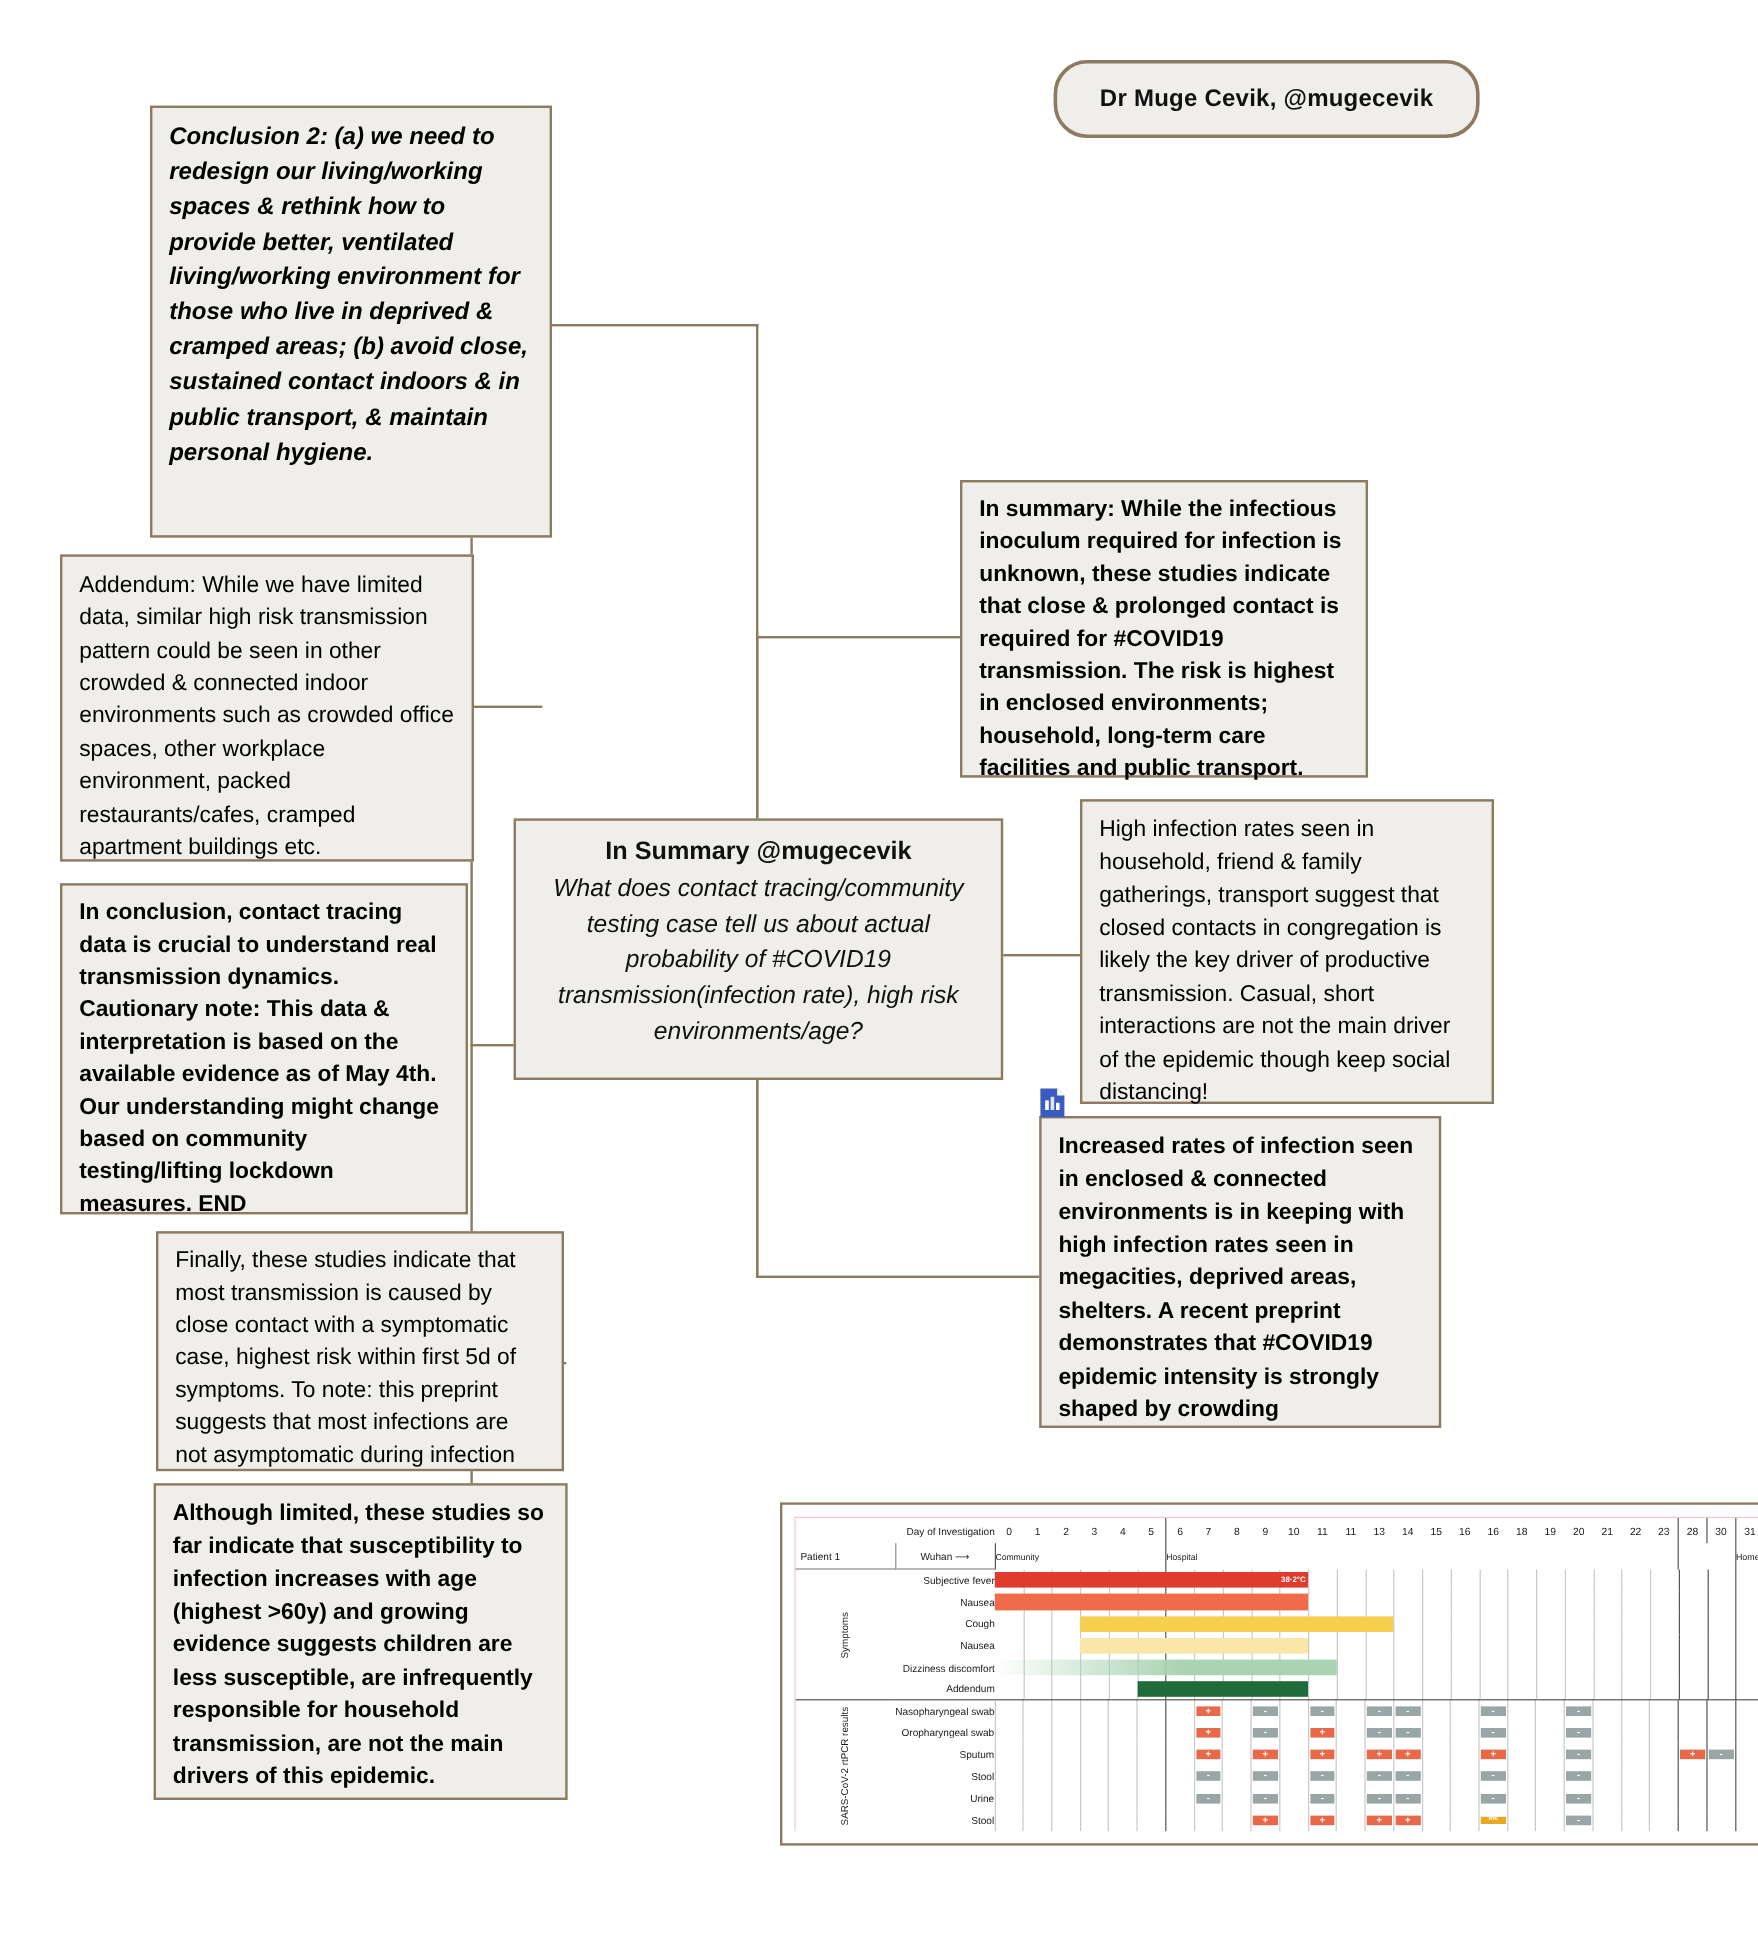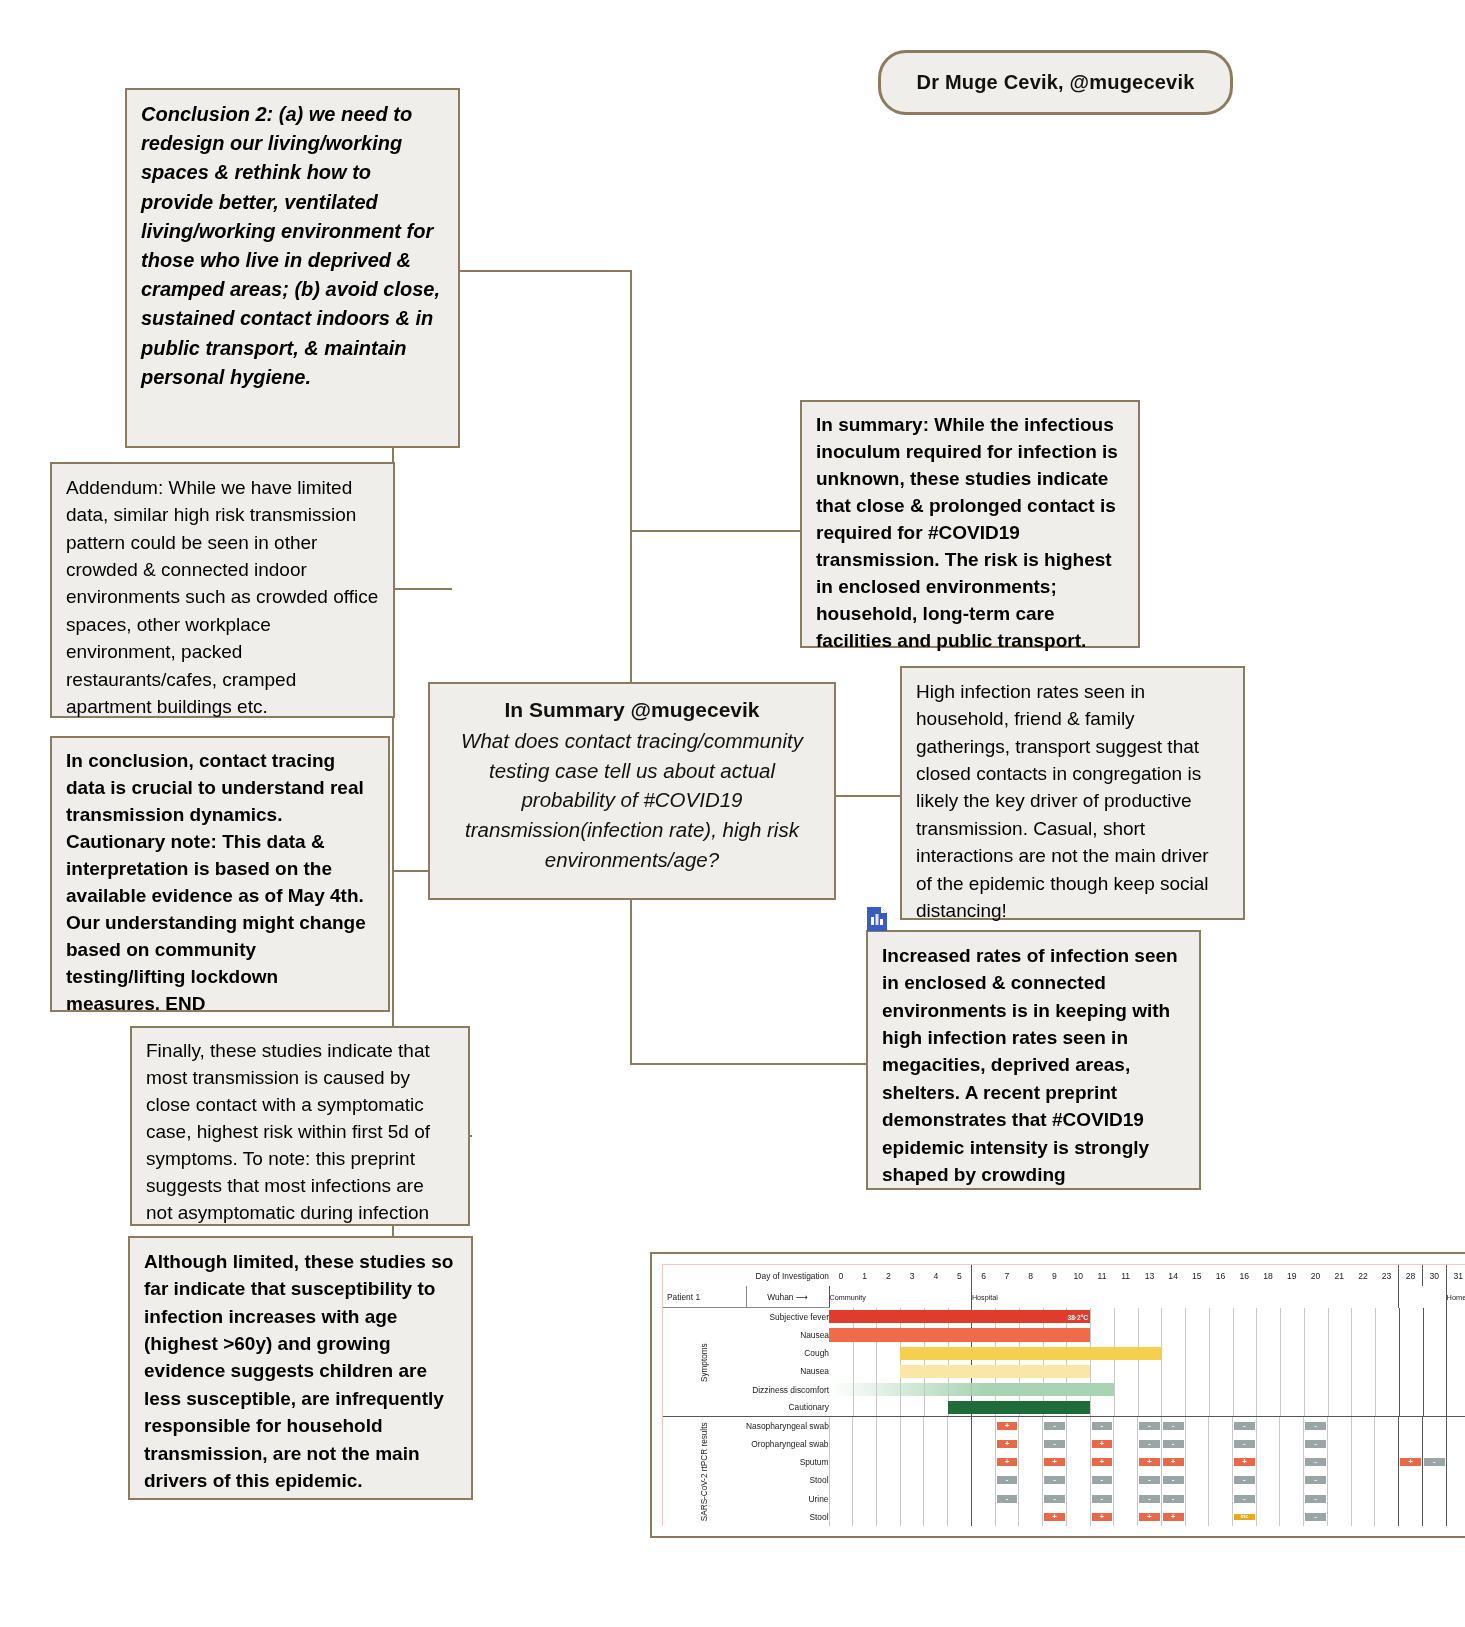--- a/index.html
+++ b/index.html
@@ -456,21 +456,21 @@
                   <div style="position:absolute;left:81.48148148148148%;top:0;bottom:0;width:1px;background:#c9c9c9;z-index:1;"></div>
                   <div style="position:absolute;left:85.18518518518519%;top:0;bottom:0;width:1px;background:#c9c9c9;z-index:1;"></div>
                   <div style="position:absolute;left:88.88888888888889%;top:0;bottom:0;width:1px;background:#555;z-index:1;"></div>
                   <div style="position:absolute;left:92.5925925925926%;top:0;bottom:0;width:1px;background:#555;z-index:1;"></div>
                   <div style="position:absolute;left:96.29629629629629%;top:0;bottom:0;width:1px;background:#555;z-index:1;"></div>
                   <div class="bar" style="left:0%;width:44.44444444444444%;background:linear-gradient(to right, rgba(169,211,178,0) 0%, #a9d3b2 55%, #a9d3b2 100%);"></div>
                 </div>
               </td>
             </tr>
             <tr style="height: 17px;">
-              <td class="lbl" style="width:150px;border-bottom:1px solid #555;">Cautionary</td>
+              <td class="lbl" style="width:150px;border-bottom:1px solid #555;">Addendum</td>
               <td colspan="27" style="position:relative;border-bottom:1px solid #555;">
                 <div class="sym-bar">
                   <div style="position:absolute;left:3.7037037037037033%;top:0;bottom:0;width:1px;background:#c9c9c9;z-index:1;"></div>
                   <div style="position:absolute;left:7.4074074074074066%;top:0;bottom:0;width:1px;background:#c9c9c9;z-index:1;"></div>
                   <div style="position:absolute;left:11.11111111111111%;top:0;bottom:0;width:1px;background:#c9c9c9;z-index:1;"></div>
                   <div style="position:absolute;left:14.814814814814813%;top:0;bottom:0;width:1px;background:#c9c9c9;z-index:1;"></div>
                   <div style="position:absolute;left:18.51851851851852%;top:0;bottom:0;width:1px;background:#c9c9c9;z-index:1;"></div>
                   <div style="position:absolute;left:22.22222222222222%;top:0;bottom:0;width:1px;background:#555;z-index:1;"></div>
                   <div style="position:absolute;left:25.925925925925924%;top:0;bottom:0;width:1px;background:#c9c9c9;z-index:1;"></div>
                   <div style="position:absolute;left:29.629629629629626%;top:0;bottom:0;width:1px;background:#c9c9c9;z-index:1;"></div>

